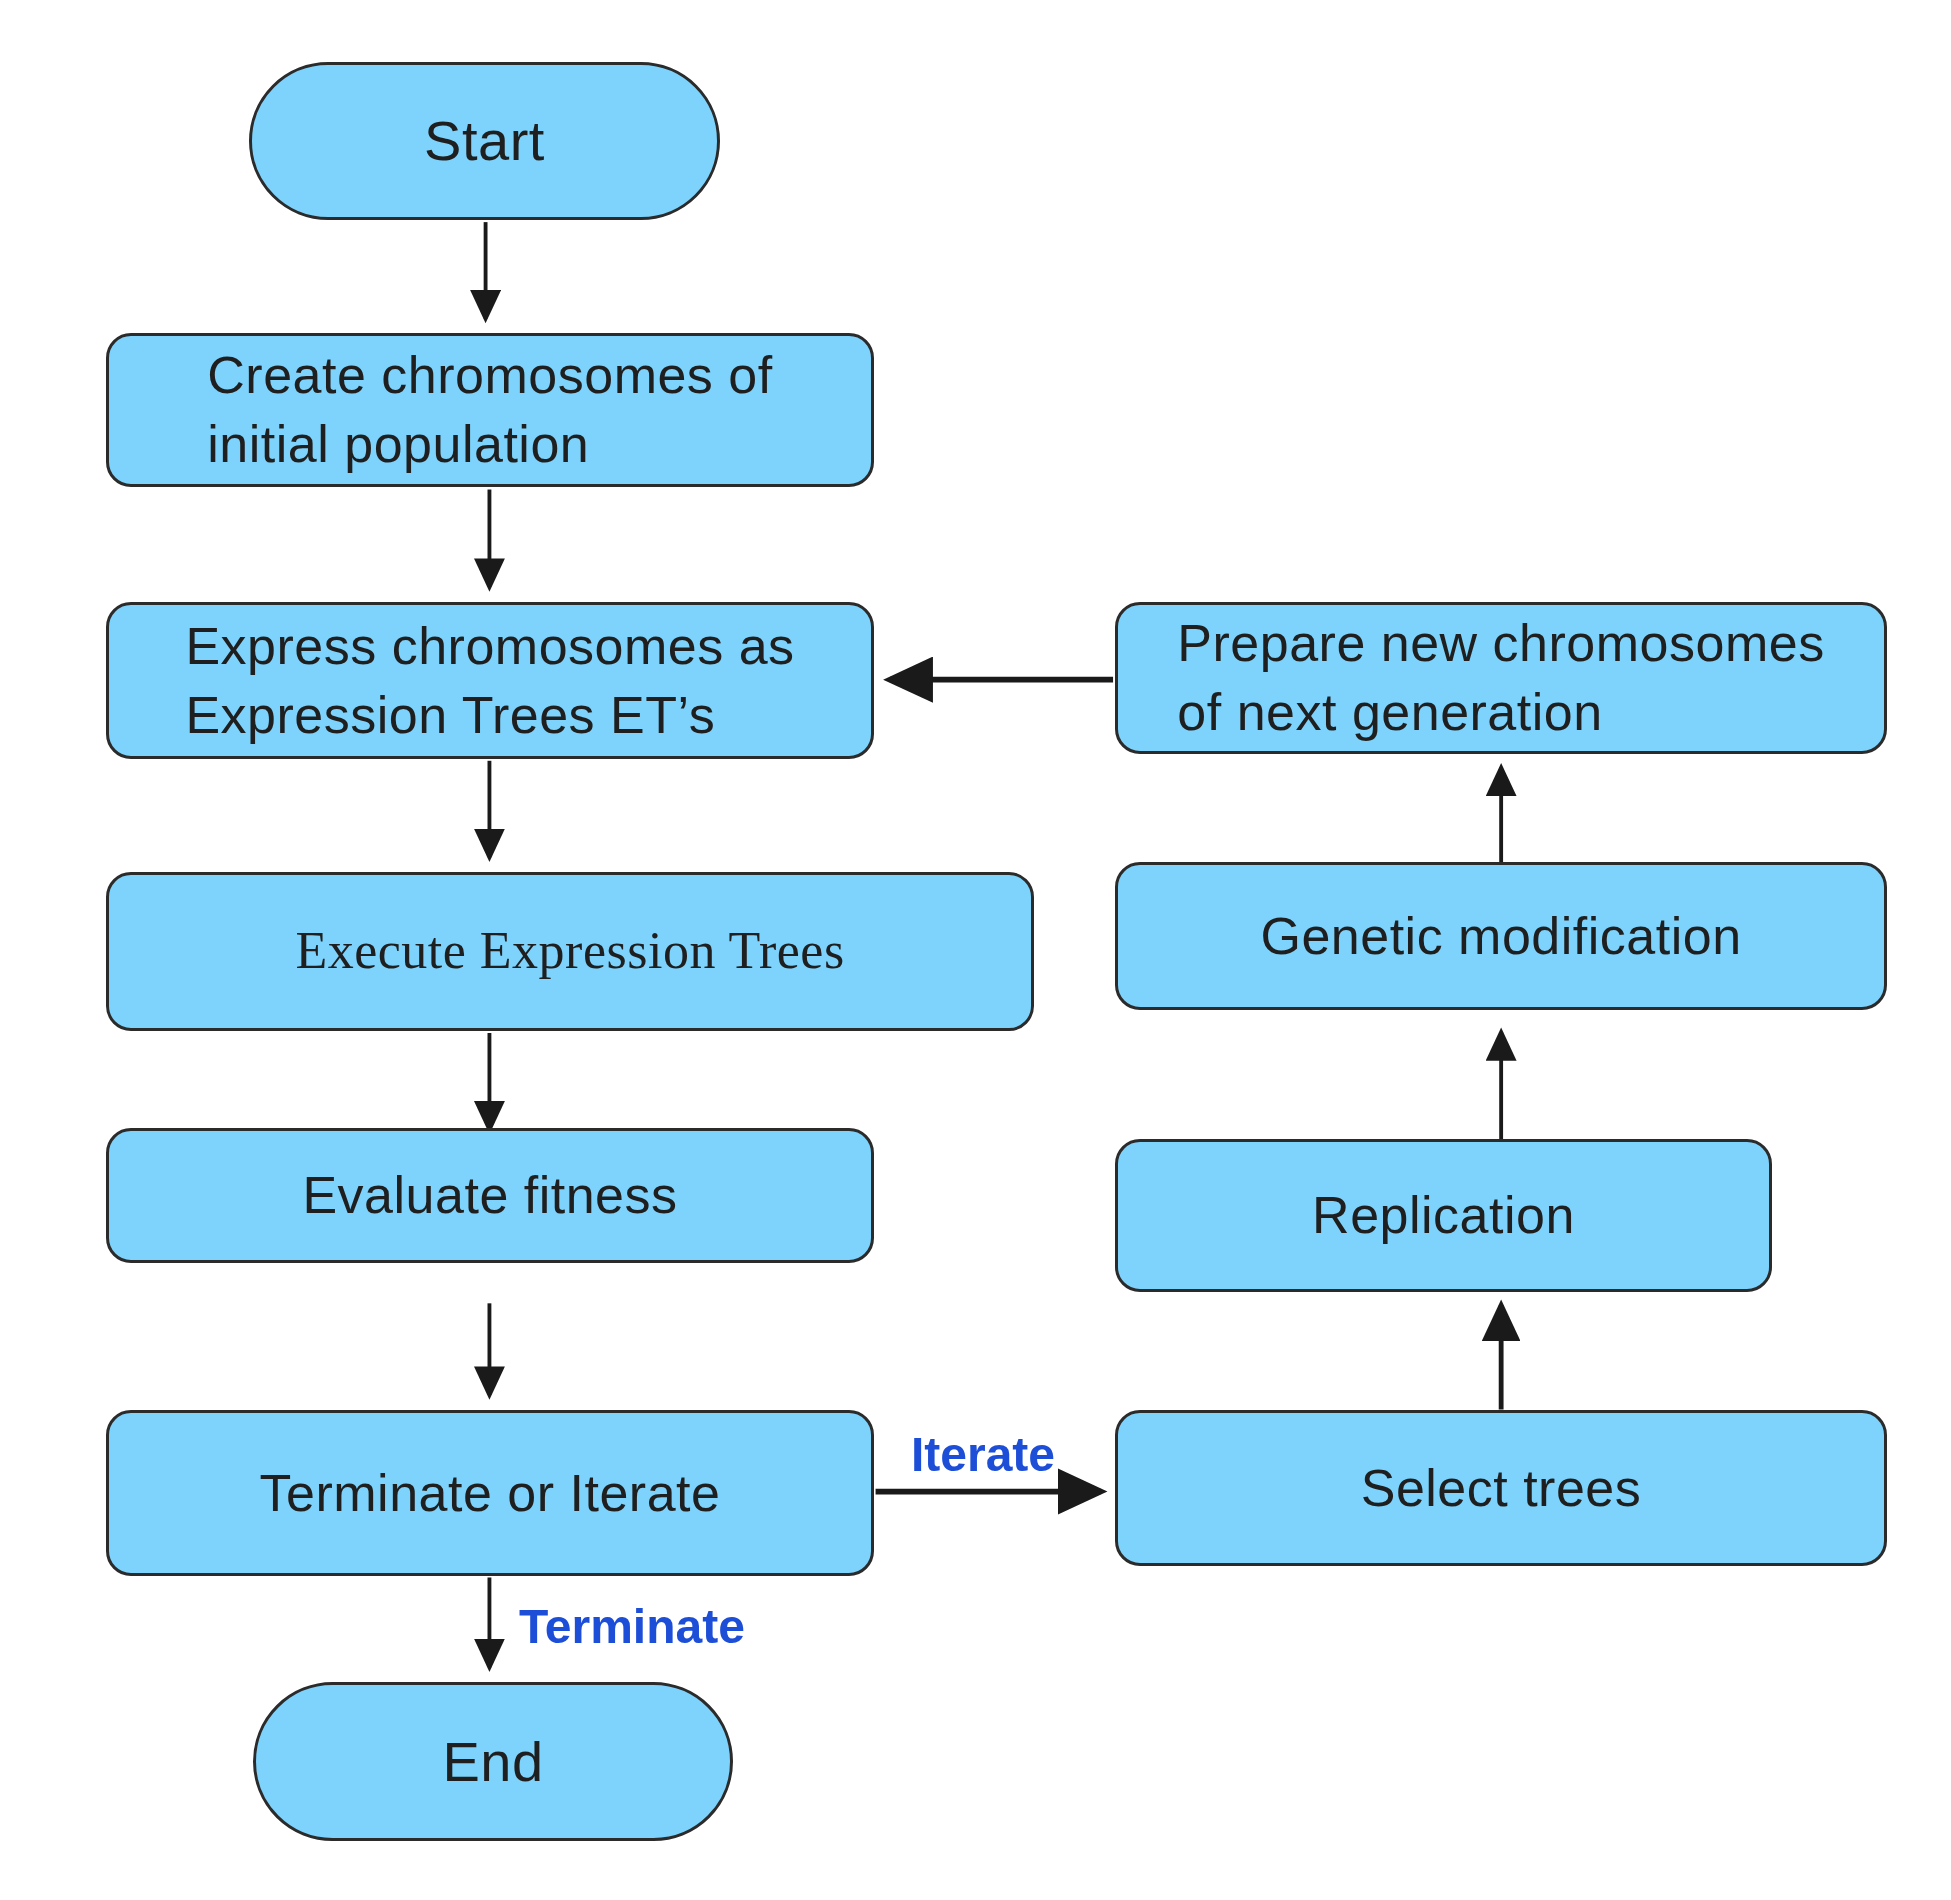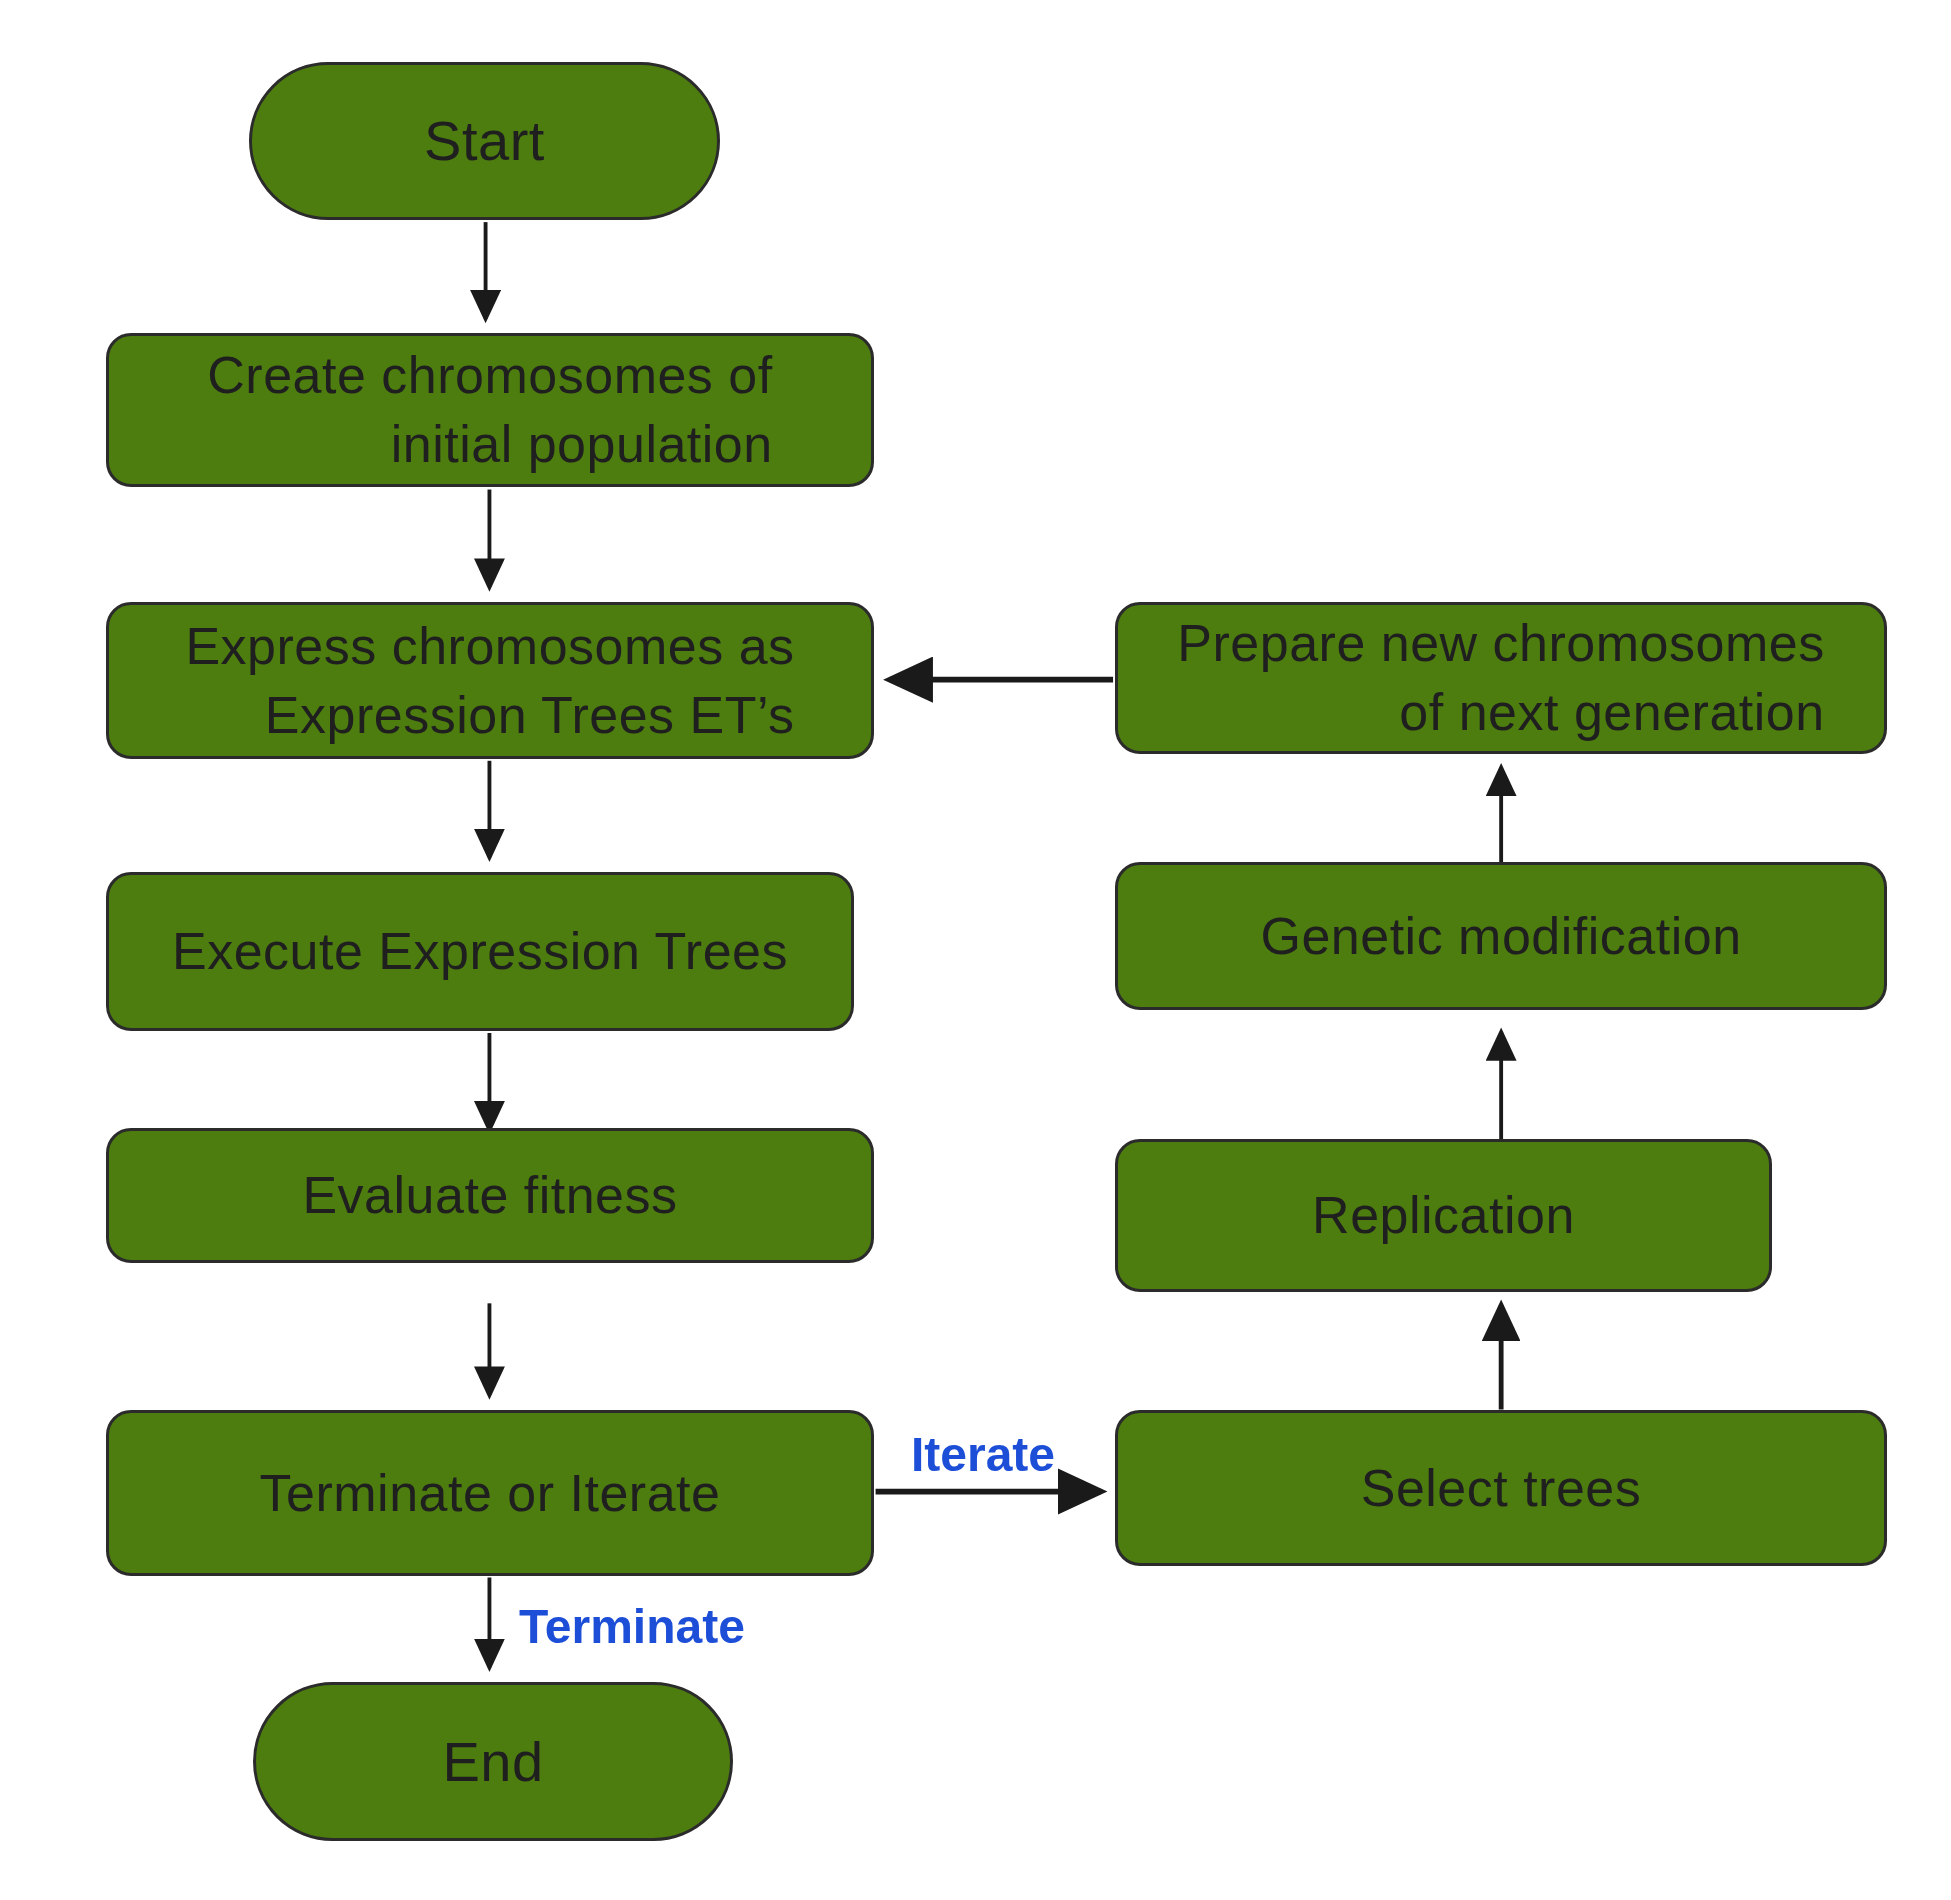--- a/index.html
+++ b/index.html
@@ -18,39 +18,39 @@
   }
   .arrow-layer {
     position: absolute;
     left: 0; top: 0;
     width: 1951px;
     height: 1900px;
   }
   .node {
     position: absolute;
     box-sizing: border-box;
-    background: #4d7c0f;
+    background: #7dd3fc;
     border: 3.9px solid #2b2b2b;
     display: flex;
     align-items: center;
     justify-content: center;
-    text-align: right;
+    text-align: left;
     font-size: 52px;
     line-height: 1.32;
     white-space: pre-line;
     letter-spacing: 0.5px;
   }
   .rect { border-radius: 25px; }
   .stadium { border-radius: 81px; }
 
   
   .n-start      { left: 249px;  top: 62px;   width: 471px; height: 158px; font-size: 56px; }
   .n-create     { left: 106px;  top: 333px;  width: 768px; height: 154px; }
   .n-express    { left: 106px;  top: 602px;  width: 768px; height: 157px; }
-  .n-execute    { left: 106px;  top: 872px;  width: 748px; height: 159px; }
+  .n-execute    { left: 106px;  top: 872px;  width: 928px; height: 159px; font-family: Liberation Serif, serif; }
   .n-evaluate   { left: 106px;  top: 1128px; width: 768px; height: 135px; }
   .n-terminate  { left: 106px;  top: 1410px; width: 768px; height: 166px; }
   .n-end        { left: 253px;  top: 1682px; width: 480px; height: 159px; font-size: 56px; }
 
   
   .n-prepare    { left: 1115px; top: 602px;  width: 772px; height: 152px; }
   .n-genetic    { left: 1115px; top: 862px;  width: 772px; height: 148px; }
   .n-replicate  { left: 1115px; top: 1139px; width: 657px; height: 153px; }
   .n-select     { left: 1115px; top: 1410px; width: 772px; height: 156px; }
 

